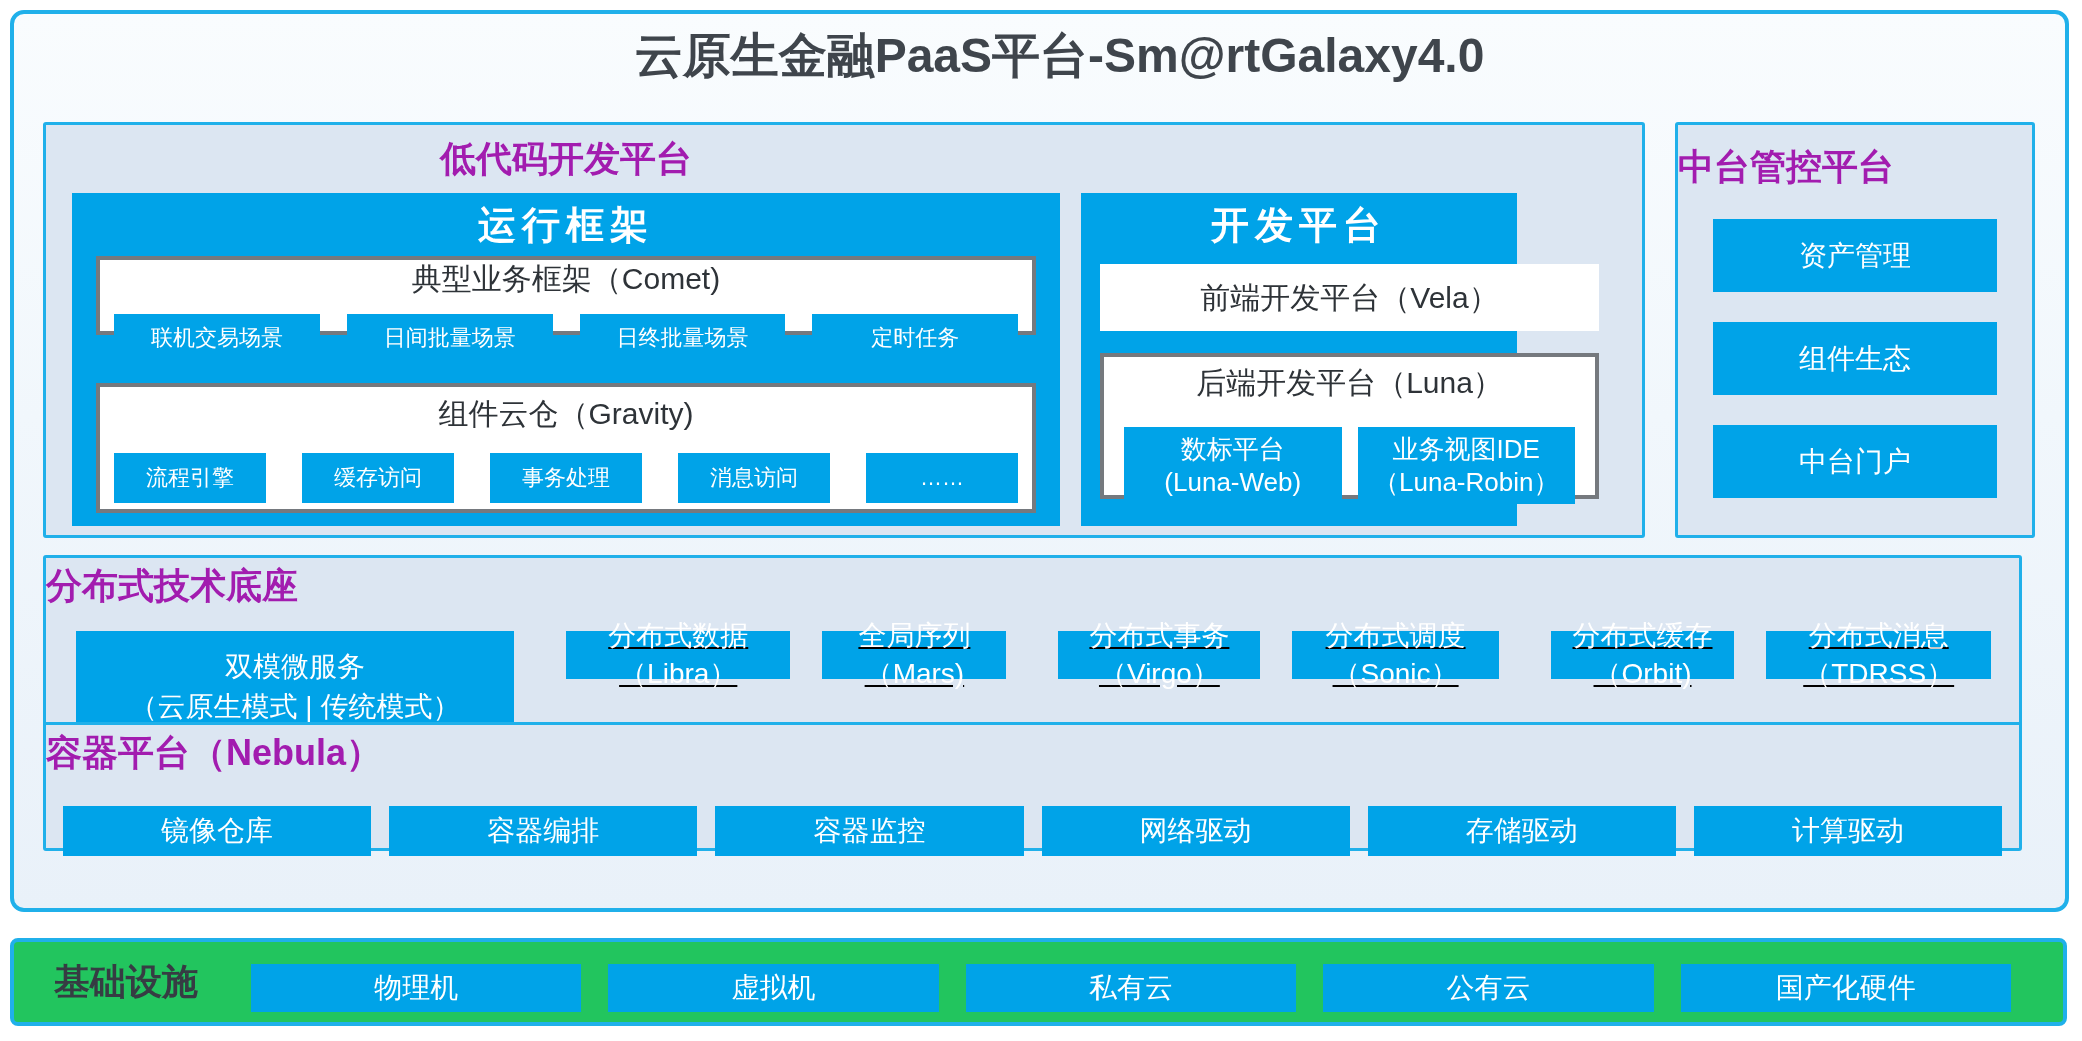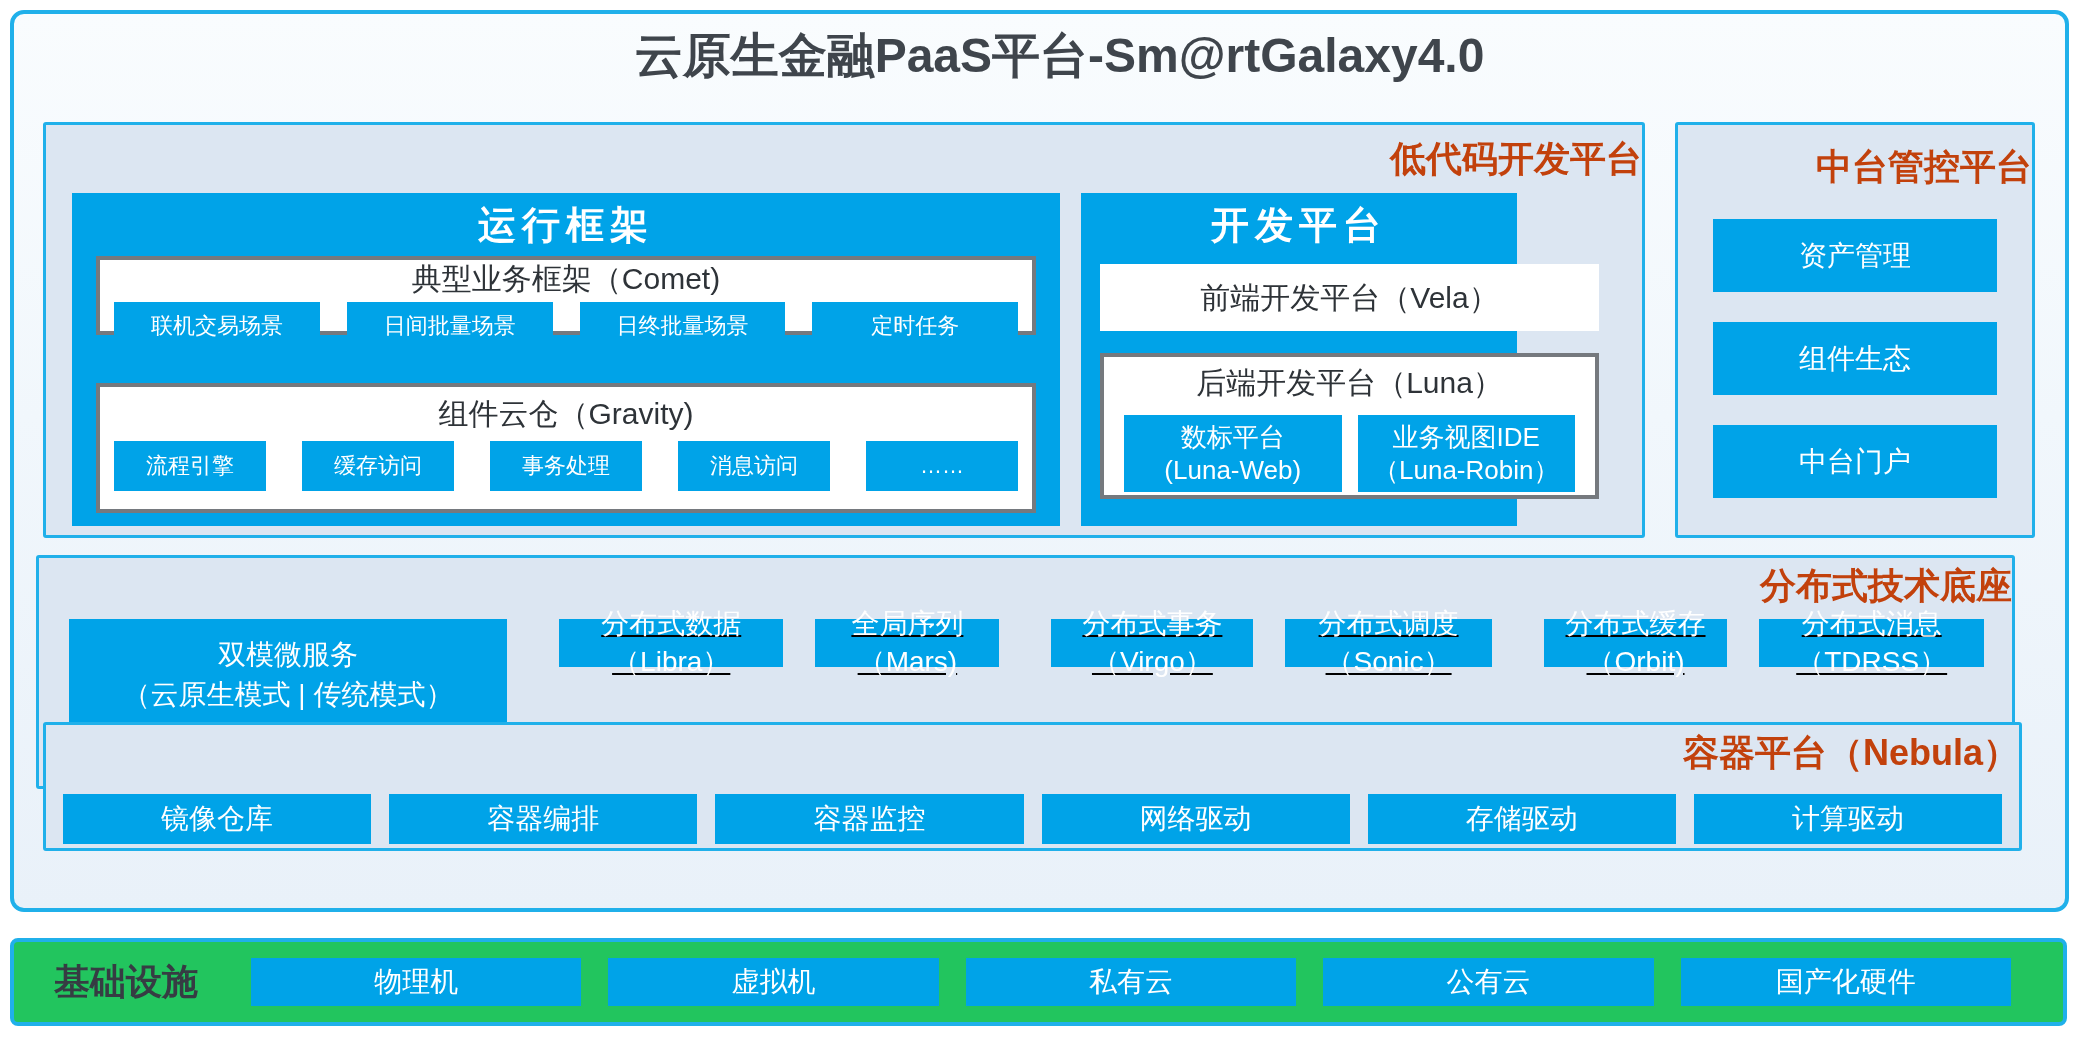--- a/index.html
+++ b/index.html
@@ -16,21 +16,21 @@
   }
   .title{
     margin-top:14px;text-align:center;font-size:48px;font-weight:bold;
     color:#3f454c;line-height:56px;padding-left:40px;
   }
   .panel{
     position:absolute;box-sizing:border-box;background:#dce6f2;
     border:3px solid #20b0ea;border-radius:3px;
   }
   .panel-header{
-    font-size:36px;font-weight:bold;color:#c2410c;text-align:right;line-height:40px;
+    font-size:36px;font-weight:bold;color:#a21caf;text-align:left;line-height:40px;
   }
   
   .lowcode{left:29px;top:108px;width:1602px;height:416px;}
   .lowcode-header{padding-top:14px;padding-left:394px;}
   .bluebox{position:absolute;background:#00a3e8;box-sizing:border-box;}
   .bluebox-title{
     color:#ffffff;font-size:38px;font-weight:bold;text-align:center;
     letter-spacing:6px;line-height:48px;margin-top:8px;
   }
   .runtime{left:26px;top:68px;width:988px;height:333px;}
@@ -45,36 +45,36 @@
   .comet{left:24px;top:63px;width:940px;height:79px;}
   .comet .whitebox-label{line-height:38px;}
   .comet-row{display:flex;gap:27px;padding:4px 14px 6px;}
   .comet-row .btn{flex:1;height:48px;font-size:22px;}
   .gravity{left:24px;top:190px;width:940px;height:130px;}
   .gravity .whitebox-label{padding-top:8px;}
   .gravity-row{display:flex;gap:36px;padding:8px 14px 0;}
   .gravity-row .btn{flex:1;height:50px;font-size:22px;}
   .btn{
     background:#00a3e8;color:#ffffff;display:flex;flex-direction:column;
-    align-items:center;justify-content:center;text-align:center;box-sizing:border-box;
+    align-items:center;justify-content:center;text-align:center;box-sizing:border-box;margin-top:12px;
   }
   .vela{
     left:19px;top:71px;width:499px;height:67px;border:none;
     display:flex;align-items:center;justify-content:center;
   }
   .luna{left:19px;top:160px;width:499px;height:146px;}
   .luna .whitebox-label{padding-top:8px;line-height:36px;}
   .luna-row{display:flex;gap:16px;padding:14px 20px 0;}
   .luna-row .btn{flex:1;height:77px;font-size:26px;line-height:33px;}
   .midpanel{left:1661px;top:108px;width:360px;height:416px;}
   .midpanel .panel-header{padding-top:22px;}
   .midbtn{width:284px;height:73px;font-size:28px;margin:30px auto 0;}
   .midbtn.first{margin-top:32px;}
   
-  .dist{left:22px;top:541px;width:1979px;height:234px;}
+  .dist{left:29px;top:541px;width:1979px;height:234px;}
   .dist .panel-header{padding-top:8px;}
   .dist-body{display:flex;gap:52px;padding:0 28px 0 30px;margin-top:13px;}
   .dualmode{
     flex:none;width:438px;height:111px;font-size:28px;line-height:40px;
   }
   .dist-col{flex:1;display:flex;gap:32px;text-decoration:underline;}
   .dist-col .btn{height:48px;font-size:28px;}
   
   .nebula{left:29px;top:708px;width:1979px;height:129px;}
   .nebula .panel-header{padding-top:8px;}

